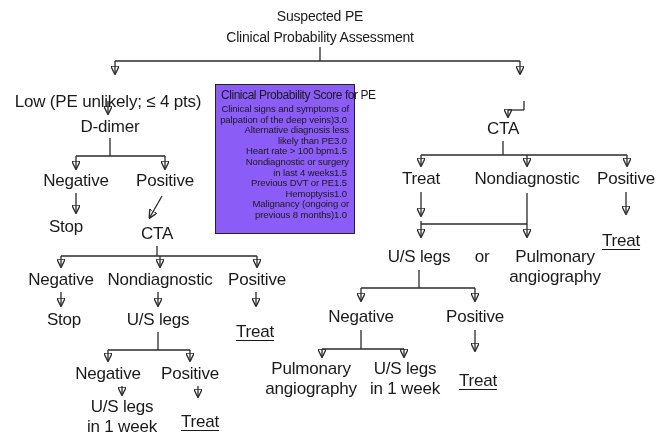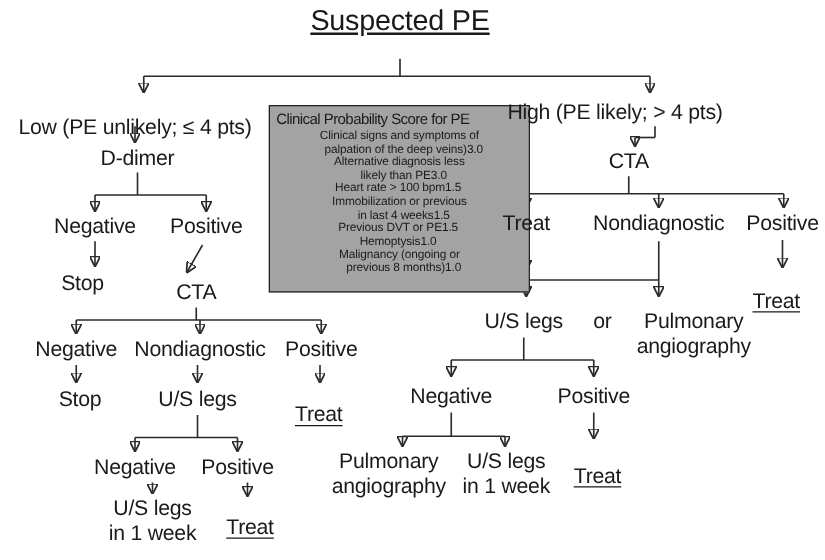--- a/index.html
+++ b/index.html
@@ -9,34 +9,34 @@
   }
   .wires{position:absolute;left:0;top:0;width:660px;height:448px;}
   .wires line, .wires path{stroke:#2a2a2a;stroke-width:1.3;fill:none;}
   .node{
     position:absolute;transform:translateX(-50%);
     white-space:nowrap;text-align:center;
     font-size:17px;line-height:20px;letter-spacing:-0.2px;
   }
   .title-line{
     position:absolute;transform:translateX(-50%);
-    white-space:nowrap;font-size:23px;line-height:21px;letter-spacing:-0.2px;text-decoration:underline;
+    white-space:nowrap;font-size:14px;line-height:21px;letter-spacing:-0.2px;
   }
   .underline{text-decoration:underline;text-underline-offset:3px;margin-top:12px;}
   .scorebox{
-    position:absolute;left:215px;top:84px;width:209px;height:150px;
-    border:1.5px solid #222;background:#a3a3a3;box-sizing:border-box;
+    position:absolute;left:215px;top:84px;width:140px;height:150px;
+    border:1.5px solid #222;background:#8b5cf6;box-sizing:border-box;
     padding:3px 5px 0 5px;
   }
   .sb-title{
     font-size:12px;line-height:15px;letter-spacing:-0.45px;white-space:nowrap;
     margin-bottom:1px;
   }
   .sb-row{
-    display:flex;justify-content:center;
+    display:flex;justify-content:flex-end;
     font-size:9.5px;line-height:10.6px;letter-spacing:-0.1px;white-space:nowrap;
   }
   .sb-row.ind .sb-text{padding-left:9px;}
   .sb-score{padding-right:2px;}
 </style>
 </head>
 <body>
 
 <div class="stage">
 
@@ -98,20 +98,21 @@
       <line x1="475" y1="288" x2="475" y2="300" marker-end="url(#arr)"></line>
       <line x1="361" y1="330" x2="361" y2="349"></line>
       <line x1="322" y1="349" x2="404" y2="349"></line>
       <line x1="322" y1="349" x2="322" y2="356" marker-end="url(#arr)"></line>
       <line x1="404" y1="349" x2="404" y2="356" marker-end="url(#arr)"></line>
       <line x1="475" y1="330" x2="475" y2="350" marker-end="url(#arr)"></line>
     </g>
   </svg>
 
   <div class="title-line" style="left:320px;top:6px">Suspected PE</div>
+  <div class="title-line" style="left:320px;top:27px">Clinical Probability Assessment</div>
 
   <div class="node" style="left:108px;top:92px">Low (PE unlikely; ≤ 4 pts)</div>
   <div class="node" style="left:110px;top:117px">D-dimer</div>
   <div class="node" style="left:76px;top:171px">Negative</div>
   <div class="node" style="left:165px;top:171px">Positive</div>
   <div class="node" style="left:66px;top:217px">Stop</div>
   <div class="node" style="left:157px;top:224px">CTA</div>
   <div class="node" style="left:61px;top:270px">Negative</div>
   <div class="node" style="left:160px;top:270px">Nondiagnostic</div>
   <div class="node" style="left:257px;top:270px">Positive</div>
@@ -141,21 +142,21 @@
         </div>
         <div class="sb-row ind">
           <span class="sb-text">likely than PE</span>
           <span class="sb-score">3.0</span>
         </div>
         <div class="sb-row">
           <span class="sb-text">Heart rate &gt; 100 bpm</span>
           <span class="sb-score">1.5</span>
         </div>
         <div class="sb-row">
-          <span class="sb-text">Immobilization or previous</span>
+          <span class="sb-text">Nondiagnostic or surgery</span>
         </div>
         <div class="sb-row ind">
           <span class="sb-text">in last 4 weeks</span>
           <span class="sb-score">1.5</span>
         </div>
         <div class="sb-row">
           <span class="sb-text">Previous DVT or PE</span>
           <span class="sb-score">1.5</span>
         </div>
         <div class="sb-row">
@@ -165,21 +166,20 @@
         <div class="sb-row">
           <span class="sb-text">Malignancy (ongoing or</span>
         </div>
         <div class="sb-row ind">
           <span class="sb-text">previous 8 months)</span>
           <span class="sb-score">1.0</span>
         </div>
       </div>
   </div>
 
-  <div class="node" style="left:492px;top:80px">High (PE likely; &gt; 4 pts)</div>
   <div class="node" style="left:503px;top:119px">CTA</div>
   <div class="node" style="left:421px;top:169px">Treat</div>
   <div class="node" style="left:527px;top:169px">Nondiagnostic</div>
   <div class="node" style="left:626px;top:169px">Positive</div>
   <div class="node underline" style="left:621px;top:219px">Treat</div>
   <div class="node" style="left:419px;top:247px">U/S legs</div>
   <div class="node" style="left:482px;top:247px">or</div>
   <div class="node" style="left:555px;top:247px">
     <div>Pulmonary</div>
     <div>angiography</div>

